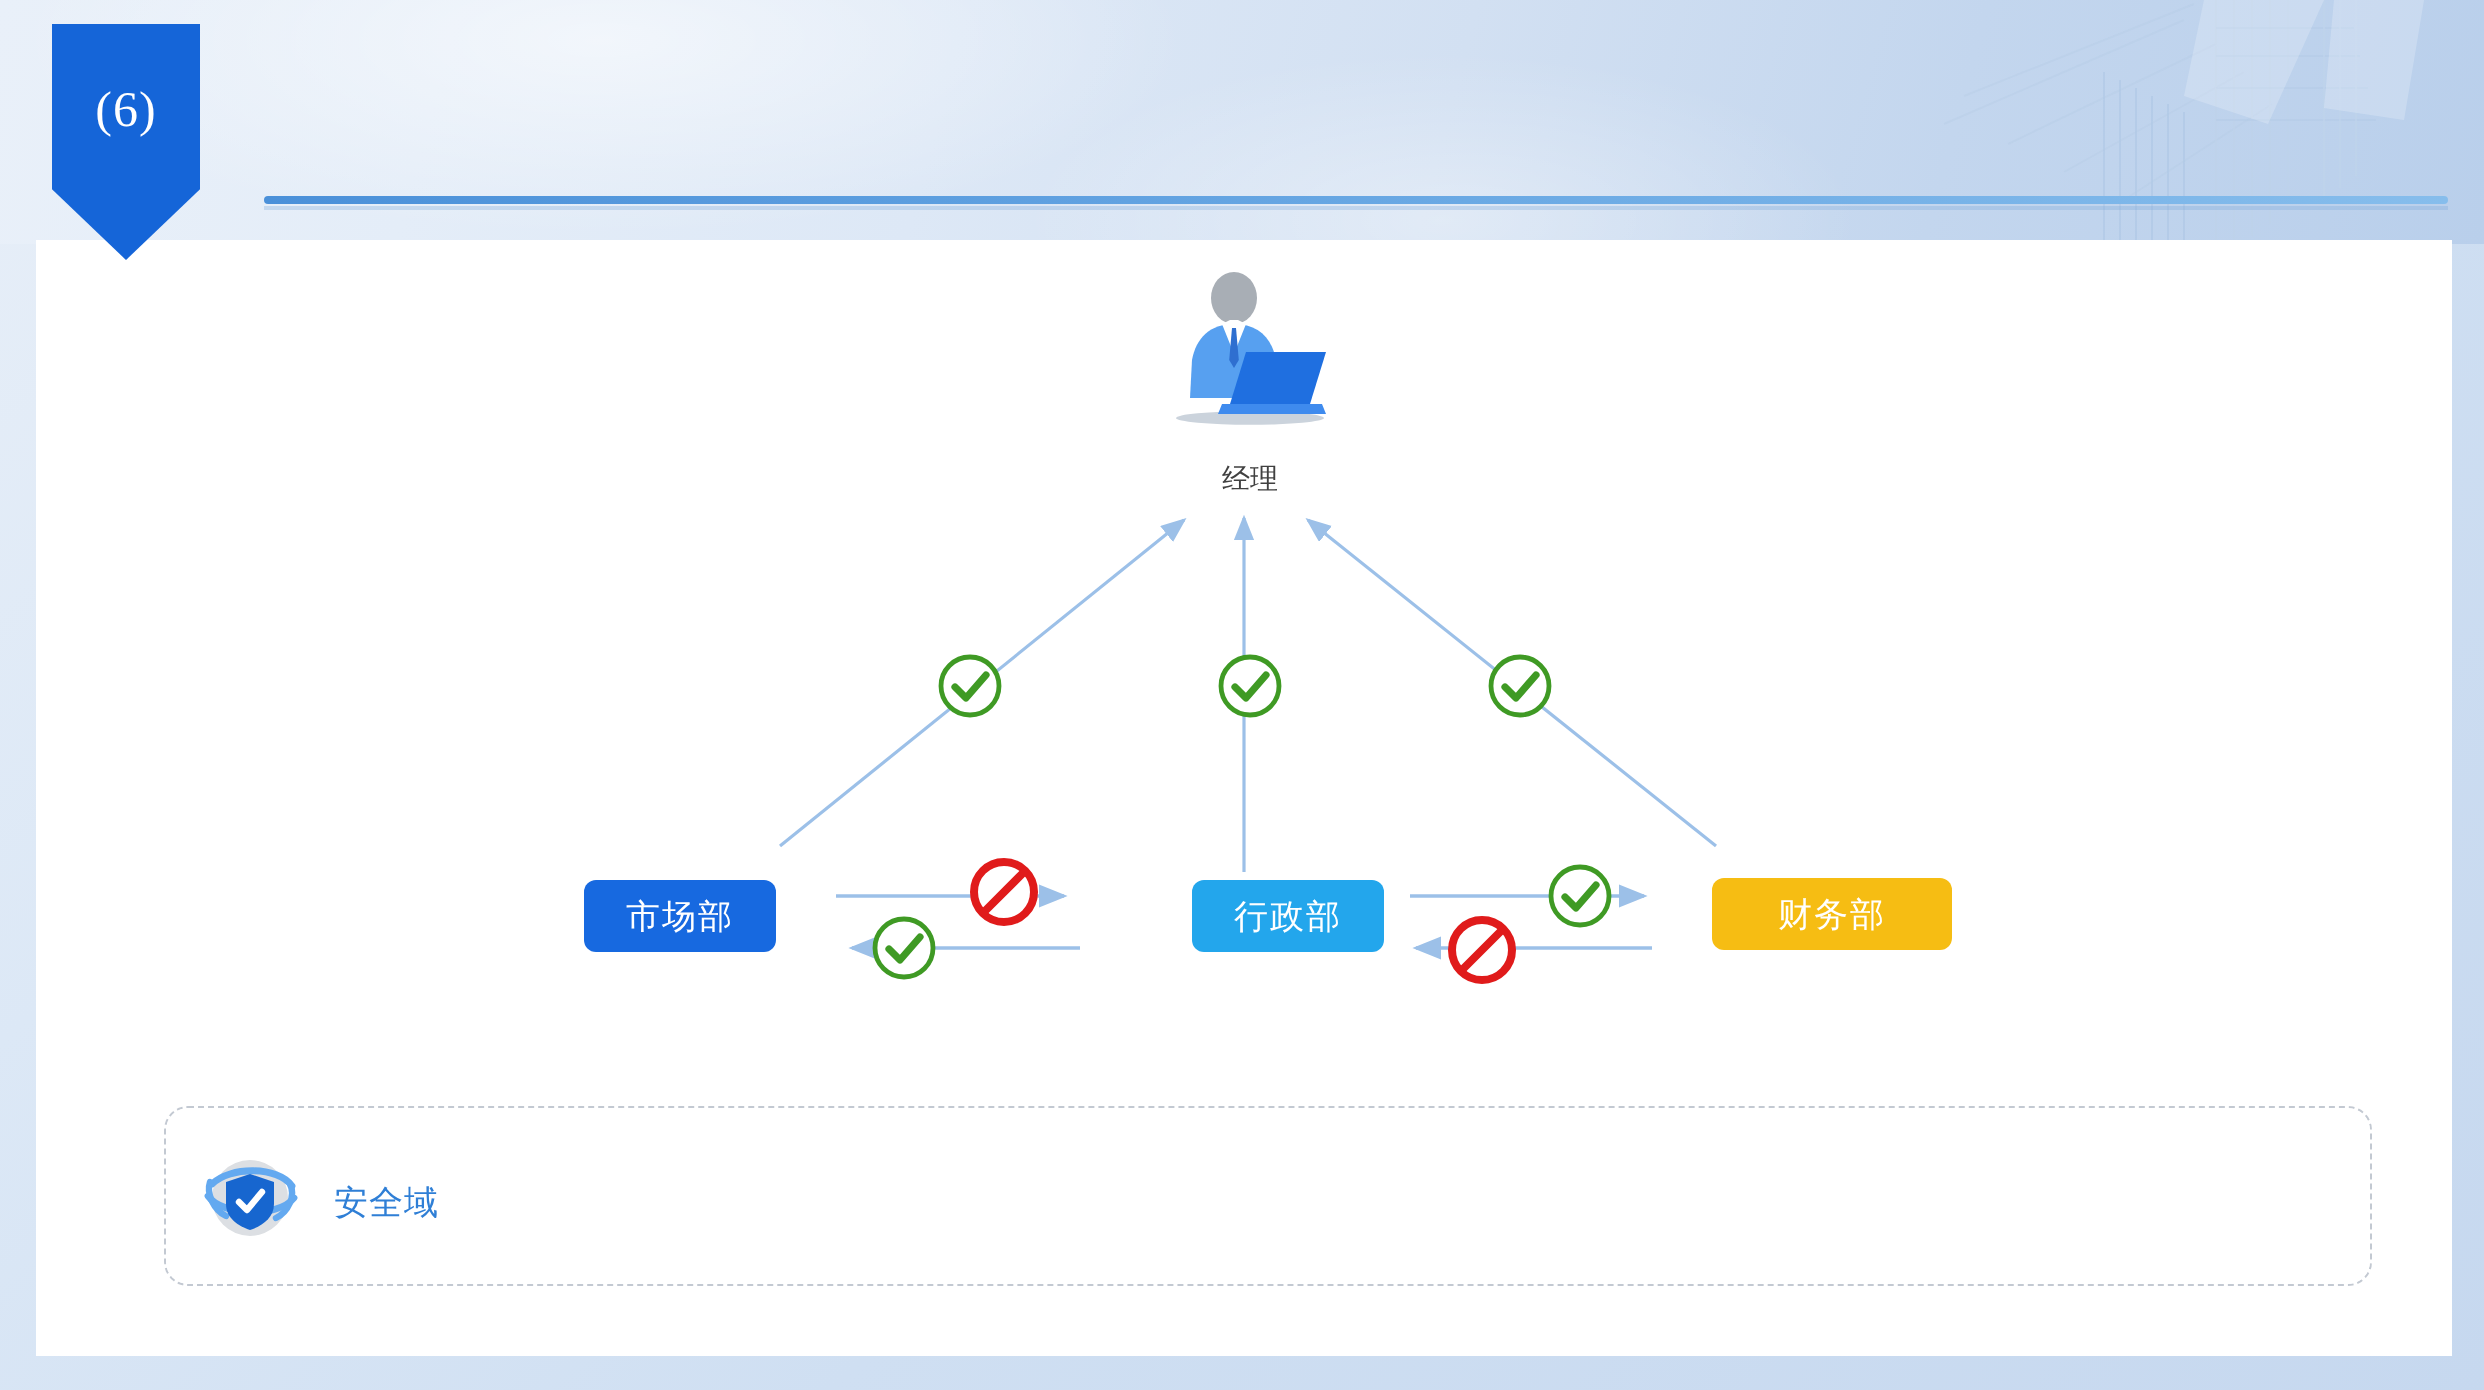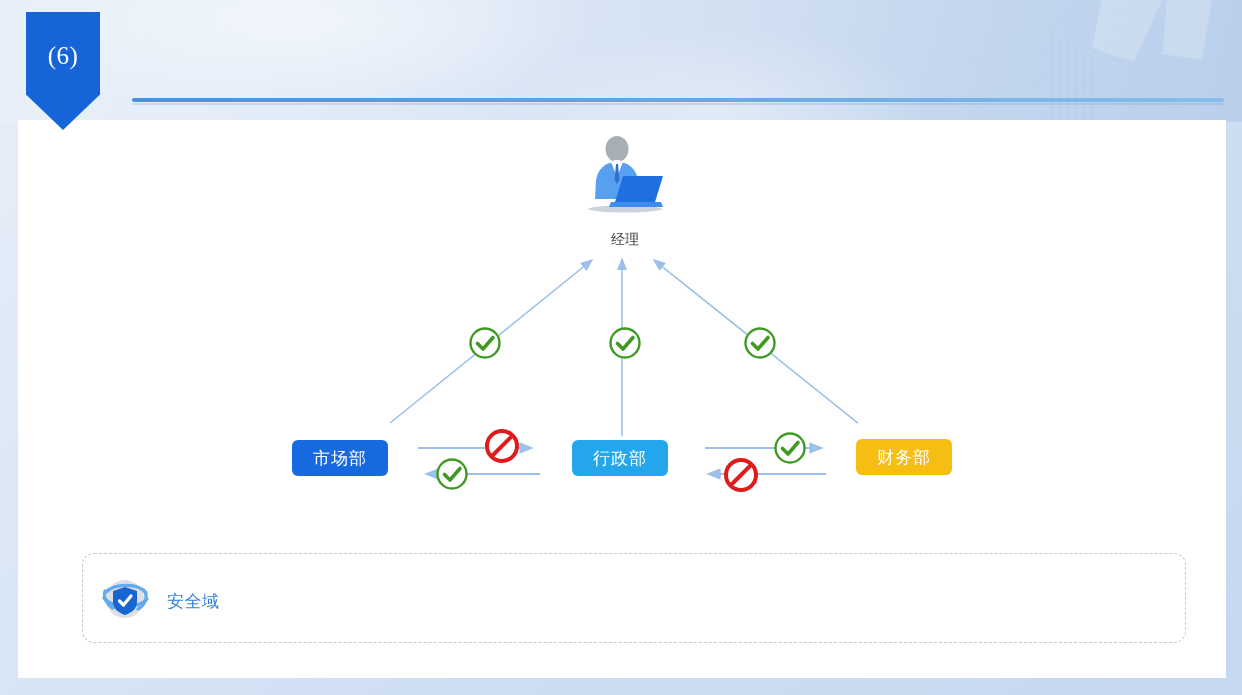--- a/index.html
+++ b/index.html
@@ -133,22 +133,22 @@
     display: flex;
     align-items: center;
     justify-content: center;
     color: #ffffff;
     font-size: 17px;
     letter-spacing: 1px;
     white-space: nowrap;
     font-family: "Liberation Serif", "DejaVu Serif", serif;
   }
   .dept-marketing { left: 292px; top: 440px; width: 96px; background: #1769e0; }
-  .dept-admin     { left: 572px; top: 440px; width: 96px; background: #23a6ec; }
-  .dept-finance   { left: 856px; top: 439px; width: 96px; background: #f6bd13; }
+  .dept-admin     { left: 596px; top: 440px; width: 96px; background: #23a6ec; }
+  .dept-finance   { left: 856px; top: 439px; width: 120px; background: #f6bd13; }
 
   
   .note {
     position: absolute;
     left: 70px; top: 553px;
     width: 1104px; height: 90px;
     border: 1px dashed #c3c9d2;
     border-radius: 12px;
     background: #ffffff;
     margin-left: 12px;

